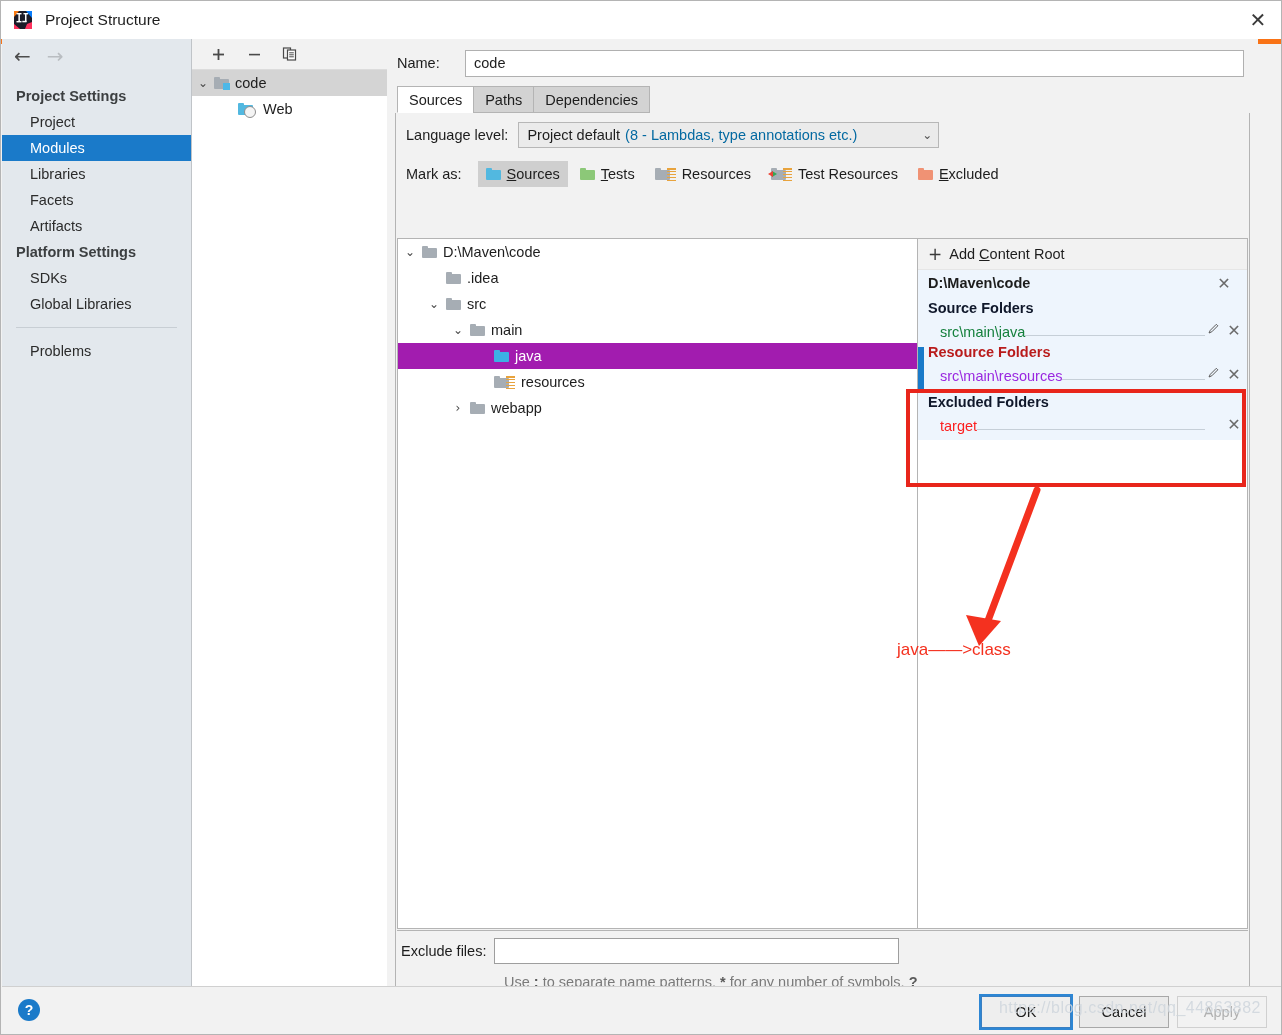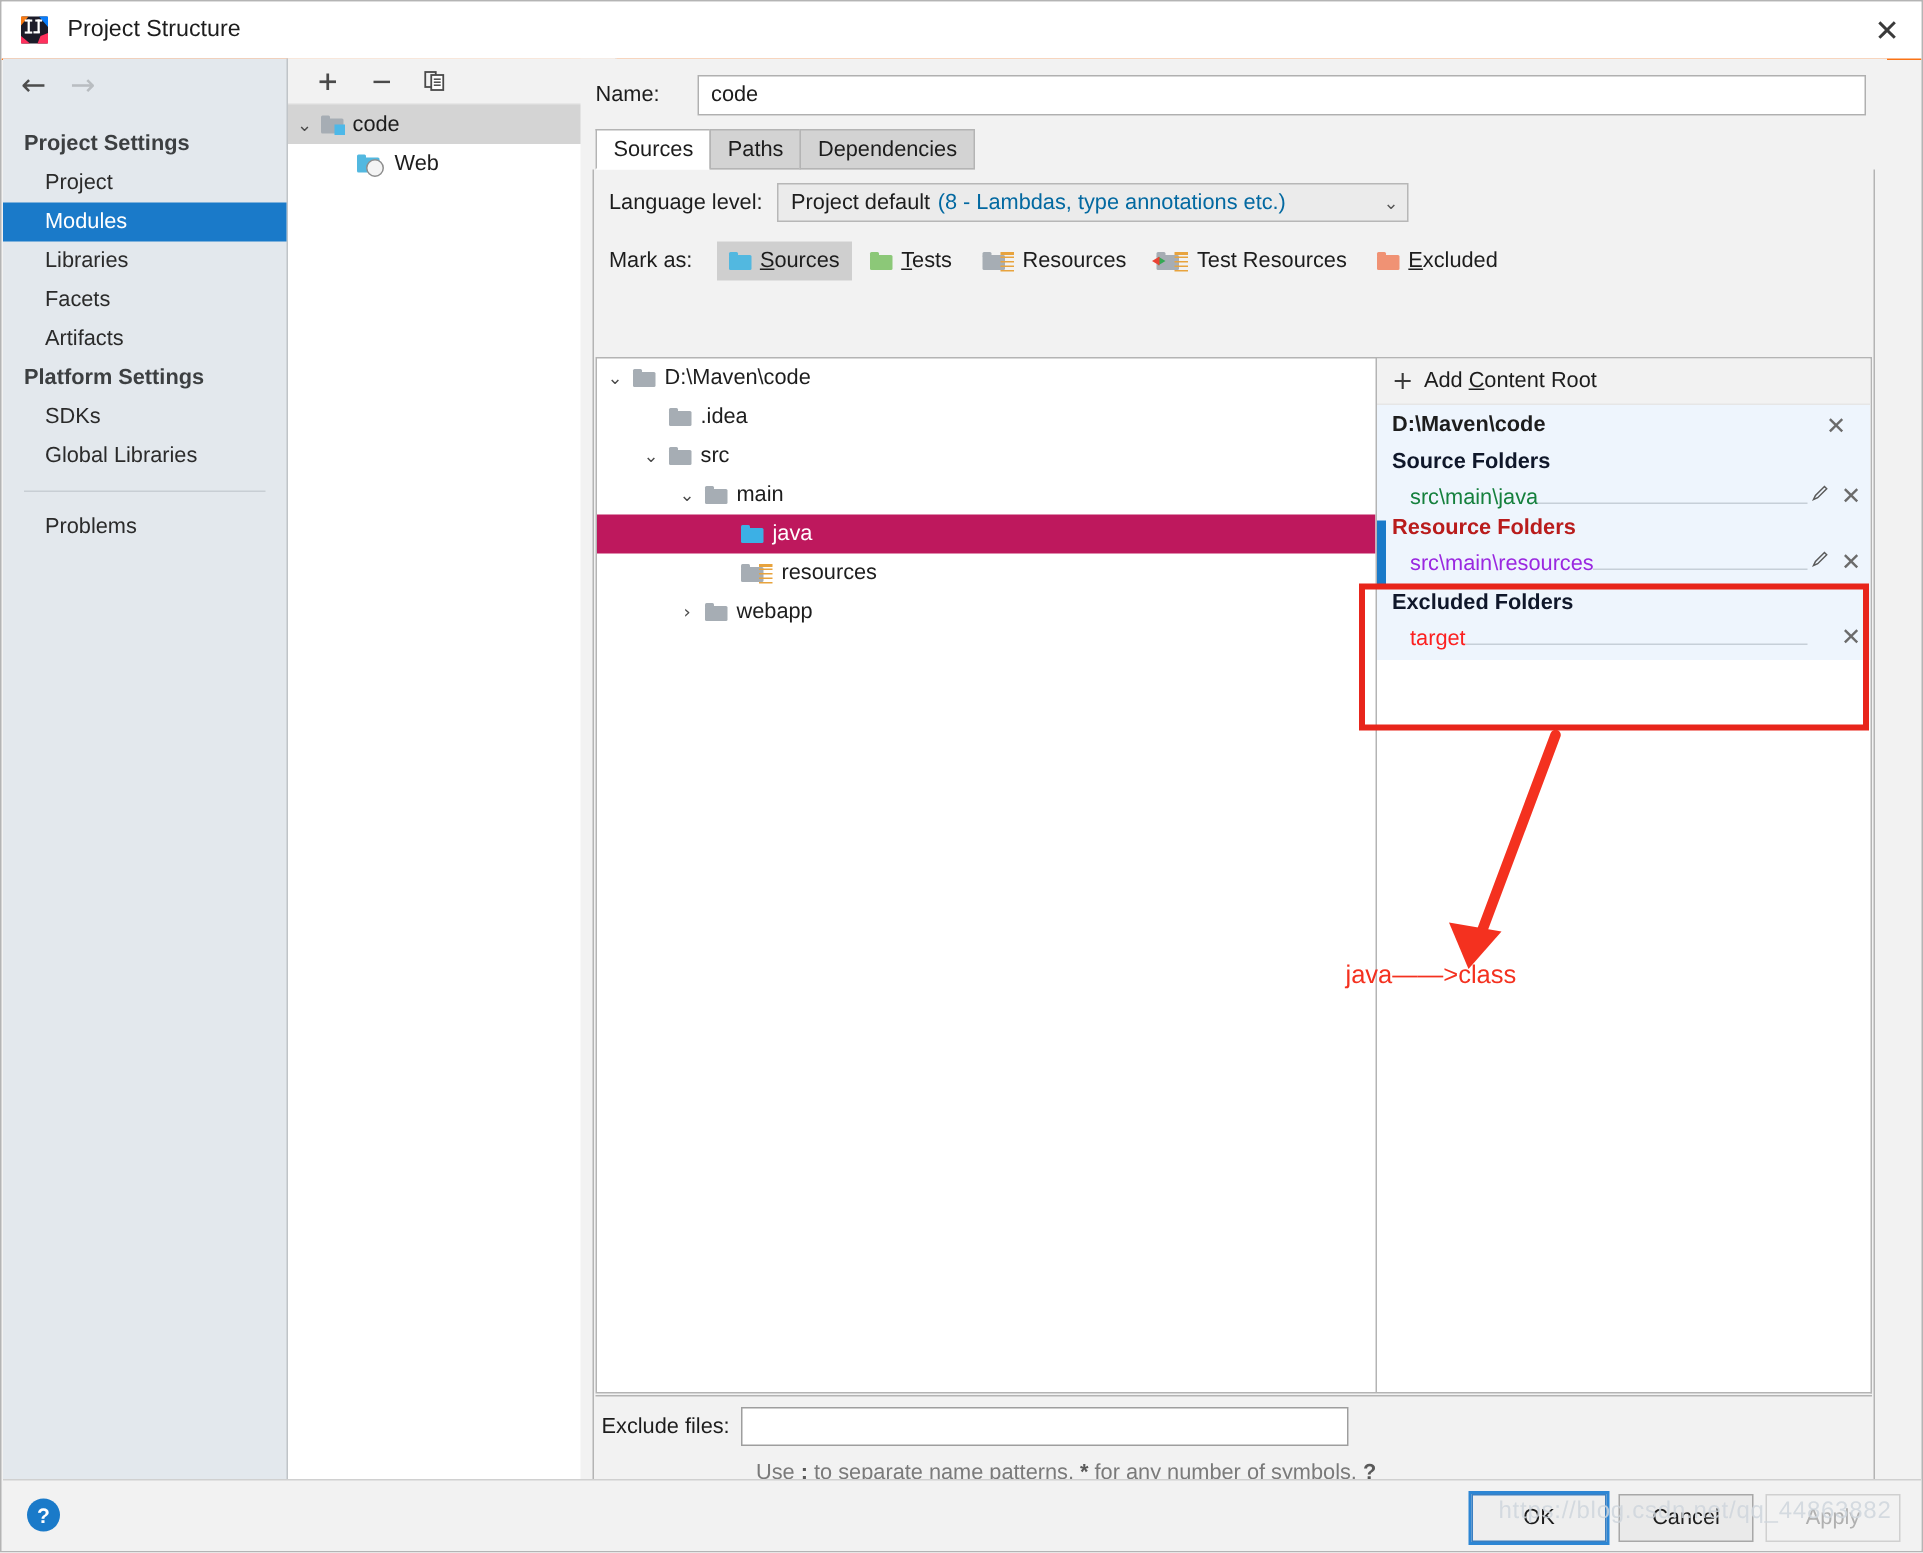--- a/index.html
+++ b/index.html
@@ -7,21 +7,21 @@
     width:1282px;height:1035px;overflow:hidden;
     font-family:"Liberation Sans","DejaVu Sans",sans-serif;
     font-size:14.5px;color:#1d1d1d;background:#ffffff;
     -webkit-font-smoothing:antialiased;
   }
   .dialog{position:relative;width:1282px;height:1035px;box-sizing:border-box;
           border:1px solid #b4b4b4;background:#f2f2f2;overflow:hidden;}
 
   
   .titlebar{position:absolute;left:0;top:0;width:1280px;height:38px;background:#ffffff;
-            border-bottom:1px solid #f97316;display:flex;align-items:center;}
+            border-bottom:5px solid #f97316;display:flex;align-items:center;}
   .tb-icon{width:20px;height:20px;margin-left:12px;position:relative;flex:none;}
   .tb-title{margin-left:12px;font-size:15.5px;color:#1d1d1d;}
   .tb-close{position:absolute;right:0;top:0;width:46px;height:37px;display:flex;
             align-items:center;justify-content:center;font-size:20px;color:#3a3a3a;
             font-family:"DejaVu Sans",sans-serif;cursor:default;}
 
   
   .sidebar{position:absolute;left:1px;top:38px;width:190px;height:950px;background:#e3e8ed;
            border-right:1px solid #c0c4c8;box-sizing:border-box;}
   .nav{height:34px;display:flex;align-items:center;padding-left:12px;gap:16px;}
@@ -85,21 +85,21 @@
   .markrow{display:flex;align-items:center;height:34px;padding-left:10px;gap:0;}
   .marklbl{font-size:14.5px;margin-right:16px;}
   .markbtn{display:flex;align-items:center;height:26px;padding:0 8px;margin-right:4px;cursor:default;}
   .markbtn.pressed{background:#cfcfcf;}
   .markbtn span.t{font-size:14.5px;}
   .mn{text-decoration:underline;}
 
   .treewrap{position:absolute;left:1px;top:125px;width:521px;bottom:88px;background:#ffffff;
             border:1px solid #b4b4b4;box-sizing:border-box;overflow:hidden;}
   .trow{height:26px;display:flex;align-items:center;font-size:14.5px;cursor:default;color:#1d1d1d;}
-  .trow.sel{background:#be185d;color:#ffffff;}
+  .trow.sel{background:#a21caf;color:#ffffff;}
   .tchev{width:24px;text-align:center;font-size:12px;color:#4a4a4a;font-family:"DejaVu Sans",sans-serif;flex:none;}
   .tchev.empty{color:transparent;}
 
   .rootwrap{position:absolute;left:522px;top:125px;right:1px;bottom:88px;background:#ffffff;
             border:1px solid #b4b4b4;border-left:none;box-sizing:border-box;overflow:hidden;}
   .addroot{height:30px;background:#f2f2f2;display:flex;align-items:center;padding-left:10px;
            font-size:14.5px;cursor:default;border-bottom:1px solid #e6e6e6;}
   .addroot .plus{font-size:17px;margin-right:7px;color:#3a3a3a;font-family:"DejaVu Sans",sans-serif;}
   .rootblock{background:#eef5fd;padding-bottom:6px;}
   .rootpath{display:flex;align-items:center;height:26px;padding-left:10px;font-weight:bold;font-size:14.5px;}

